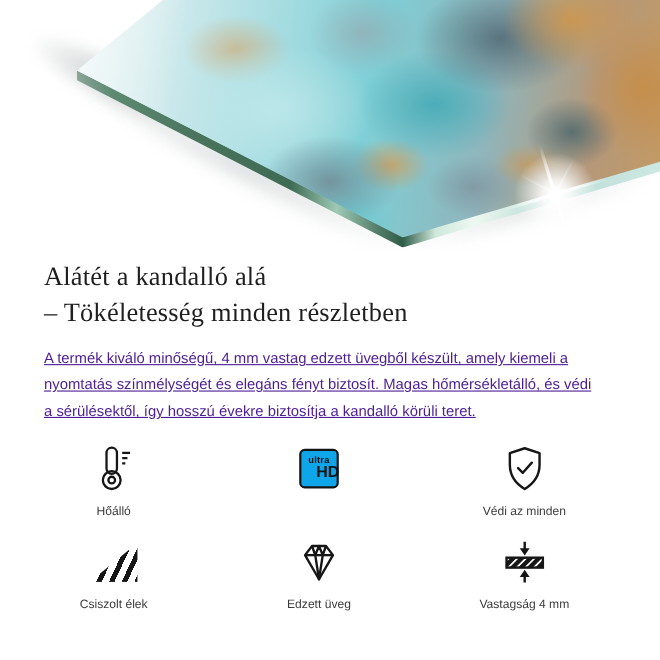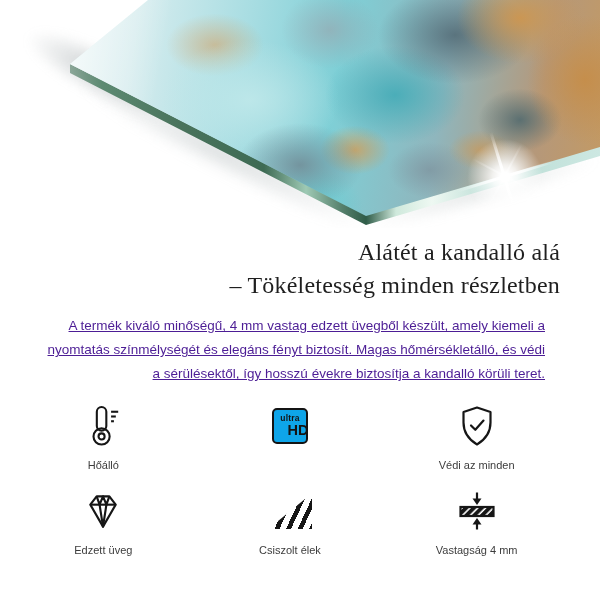--- a/index.html
+++ b/index.html
@@ -55,21 +55,21 @@
   .sparkle .ray-h { position:absolute; left:0; right:0; top:45px; height:3px;
              background:linear-gradient(90deg, rgba(255,255,255,0), rgba(255,255,255,.95) 38%, #fff 50%, rgba(255,255,255,.95) 62%, rgba(255,255,255,0)); }
   .sparkle .ray-v { position:absolute; top:0; bottom:0; left:48px; width:3px;
              background:linear-gradient(180deg, rgba(255,255,255,0), rgba(255,255,255,.95) 38%, #fff 50%, rgba(255,255,255,.95) 62%, rgba(255,255,255,0)); }
   .sparkle .ray-d { position:absolute; left:14px; right:14px; top:45px; height:2px; opacity:.55;
              background:linear-gradient(90deg, rgba(255,255,255,0), #fff 50%, rgba(255,255,255,0)); }
   .sparkle .d1 { transform:rotate(45deg); }
   .sparkle .d2 { transform:rotate(-45deg); }
 
   
-  .content { padding:8px 40px 0 40px;text-align:right; }
+  .content { padding:8px 40px 0 40px; }
   .heading {
     font-family:"Liberation Serif", serif; font-weight:400; color:#1f1f1f;
     font-size:24px; line-height:1.36; letter-spacing:.2px;
   }
   .paragraph {
     margin-top:13px; max-width:505px;
     font-size:13.5px; line-height:24px; color:#4c1d95;text-decoration:underline;
   }
 
   
@@ -150,35 +150,35 @@
       <svg class="ic" width="40" height="43" viewBox="0 0 40 43" stroke-linejoin="round" stroke-linecap="round">
         <path d="M20 2.5 L33.5 7 v10.5 c0 10.5-6 17.5-13.5 22 C12.5 35 6.5 28 6.5 17.5 V7 Z"></path>
         <path d="M14 20.5 l4.3 4.3 8.2 -9.2"></path>
       </svg>
     </div>
     <div class="label">Védi az minden</div>
   </div>
 
   <div class="cell">
     <div class="iconbox">
+      <div class="stripes"></div>
+    </div>
+    <div class="label">Csiszolt élek</div>
+  </div>
+
+  <div class="cell">
+    <div class="iconbox">
       <svg class="ic" width="40" height="40" viewBox="0 0 40 41" stroke-linejoin="round" stroke-width="2">
         <path d="M7 14 L13.5 5.5 H26.5 L33 14 L20 36.5 Z"></path>
         <path d="M7 14 H33"></path>
         <path d="M13.5 5.5 L16.5 14 L20 5.5 L23.5 14 L26.5 5.5"></path>
         <path d="M16.5 14 L20 36.5 L23.5 14"></path>
       </svg>
     </div>
     <div class="label">Edzett üveg</div>
-  </div>
-
-  <div class="cell">
-    <div class="iconbox">
-      <div class="stripes"></div>
-    </div>
-    <div class="label">Csiszolt élek</div>
   </div>
 
   <div class="cell">
     <div class="iconbox">
       <svg class="ic" width="40" height="40" viewBox="0 0 40 40">
         <defs>
           <pattern id="hatch4" width="5.5" height="5.5" patternUnits="userSpaceOnUse" patternTransform="rotate(45)">
             <rect width="2.8" height="5.5" fill="#161616"></rect>
           </pattern>
         </defs>

